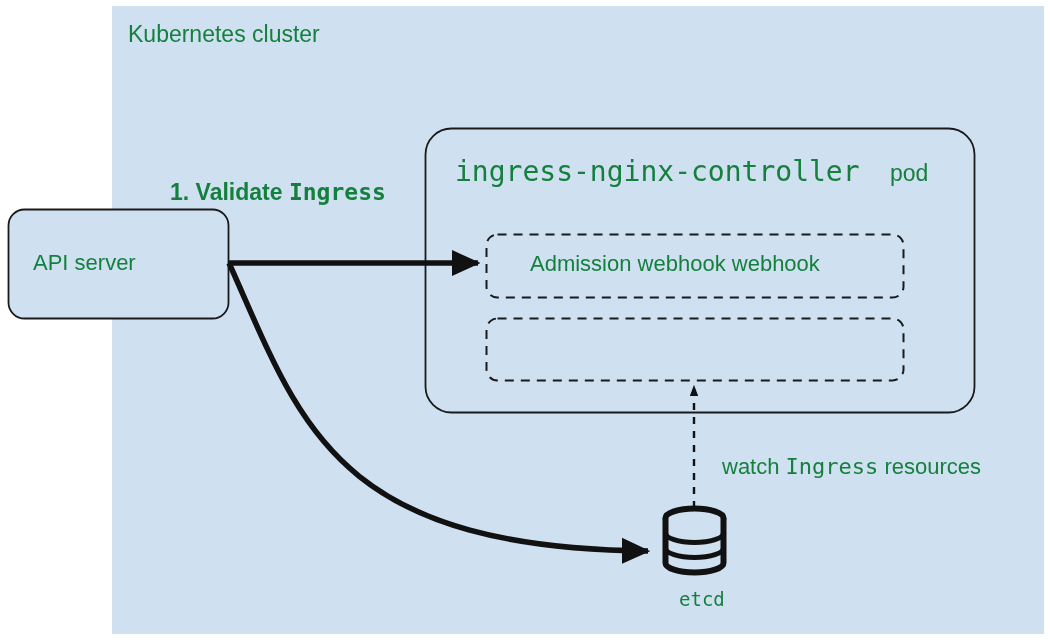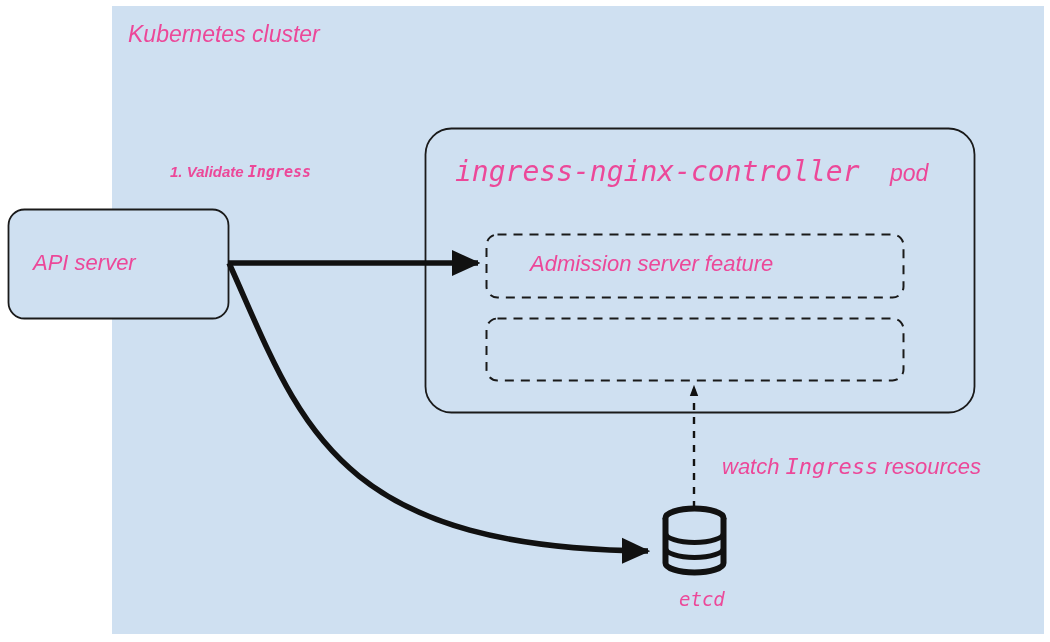--- a/index.html
+++ b/index.html
@@ -19,24 +19,23 @@
   }
   #diagram-svg {
     position: absolute;
     left: 0;
     top: 0;
     width: 1050px;
     height: 642px;
   }
   .txt {
     position: absolute;
-    color: #ec4899;
+    color: #15803d;
     white-space: nowrap;
     line-height: 1;
-    font-style: italic;
   }
   .mono {
     font-family: "DejaVu Sans Mono", "Liberation Mono", monospace;
   }
   .sans {
     font-family: "Liberation Sans", sans-serif;
   }
   #cluster-label {
     left: 128px;
     top: 23px;
@@ -59,22 +58,22 @@
     top: 253px;
     font-size: 22px;
   }
   #feature-controller-label {
     left: 545px;
     top: 337px;
     font-size: 22px;
   }
   #step1-label {
     left: 170px;
-    top: 164px;
-    font-size: 15px;
+    top: 181px;
+    font-size: 23px;
     font-weight: bold;
   }
   #step2-label {
     left: 392px;
     top: 492px;
     font-size: 21px;
     font-weight: bold;
   }
   #watch-label {
     left: 722px;
@@ -127,21 +126,21 @@
   </svg>
 
   <div class="txt sans" id="cluster-label">Kubernetes cluster</div>
 
   <div class="txt sans" id="api-server-label">API server</div>
 
   <div class="txt" id="pod-title">
     <span class="mono">ingress-nginx-controller</span><span class="sans">&nbsp;</span><span class="sans">pod</span>
   </div>
 
-  <div class="txt sans" id="feature-webhook-label">Admission server feature</div>
+  <div class="txt sans" id="feature-webhook-label">Admission webhook webhook</div>
 
 
   <div class="txt" id="step1-label">
     <span class="sans">1.</span><span class="sans">&nbsp;</span><span class="sans">Validate</span><span class="sans">&nbsp;</span><span class="mono">Ingress</span>
   </div>
 
 
   <div class="txt" id="watch-label">
     <span class="sans">watch</span><span class="sans">&nbsp;</span><span class="mono">Ingress</span><span class="sans">&nbsp;</span><span class="sans">resources</span>
   </div>

